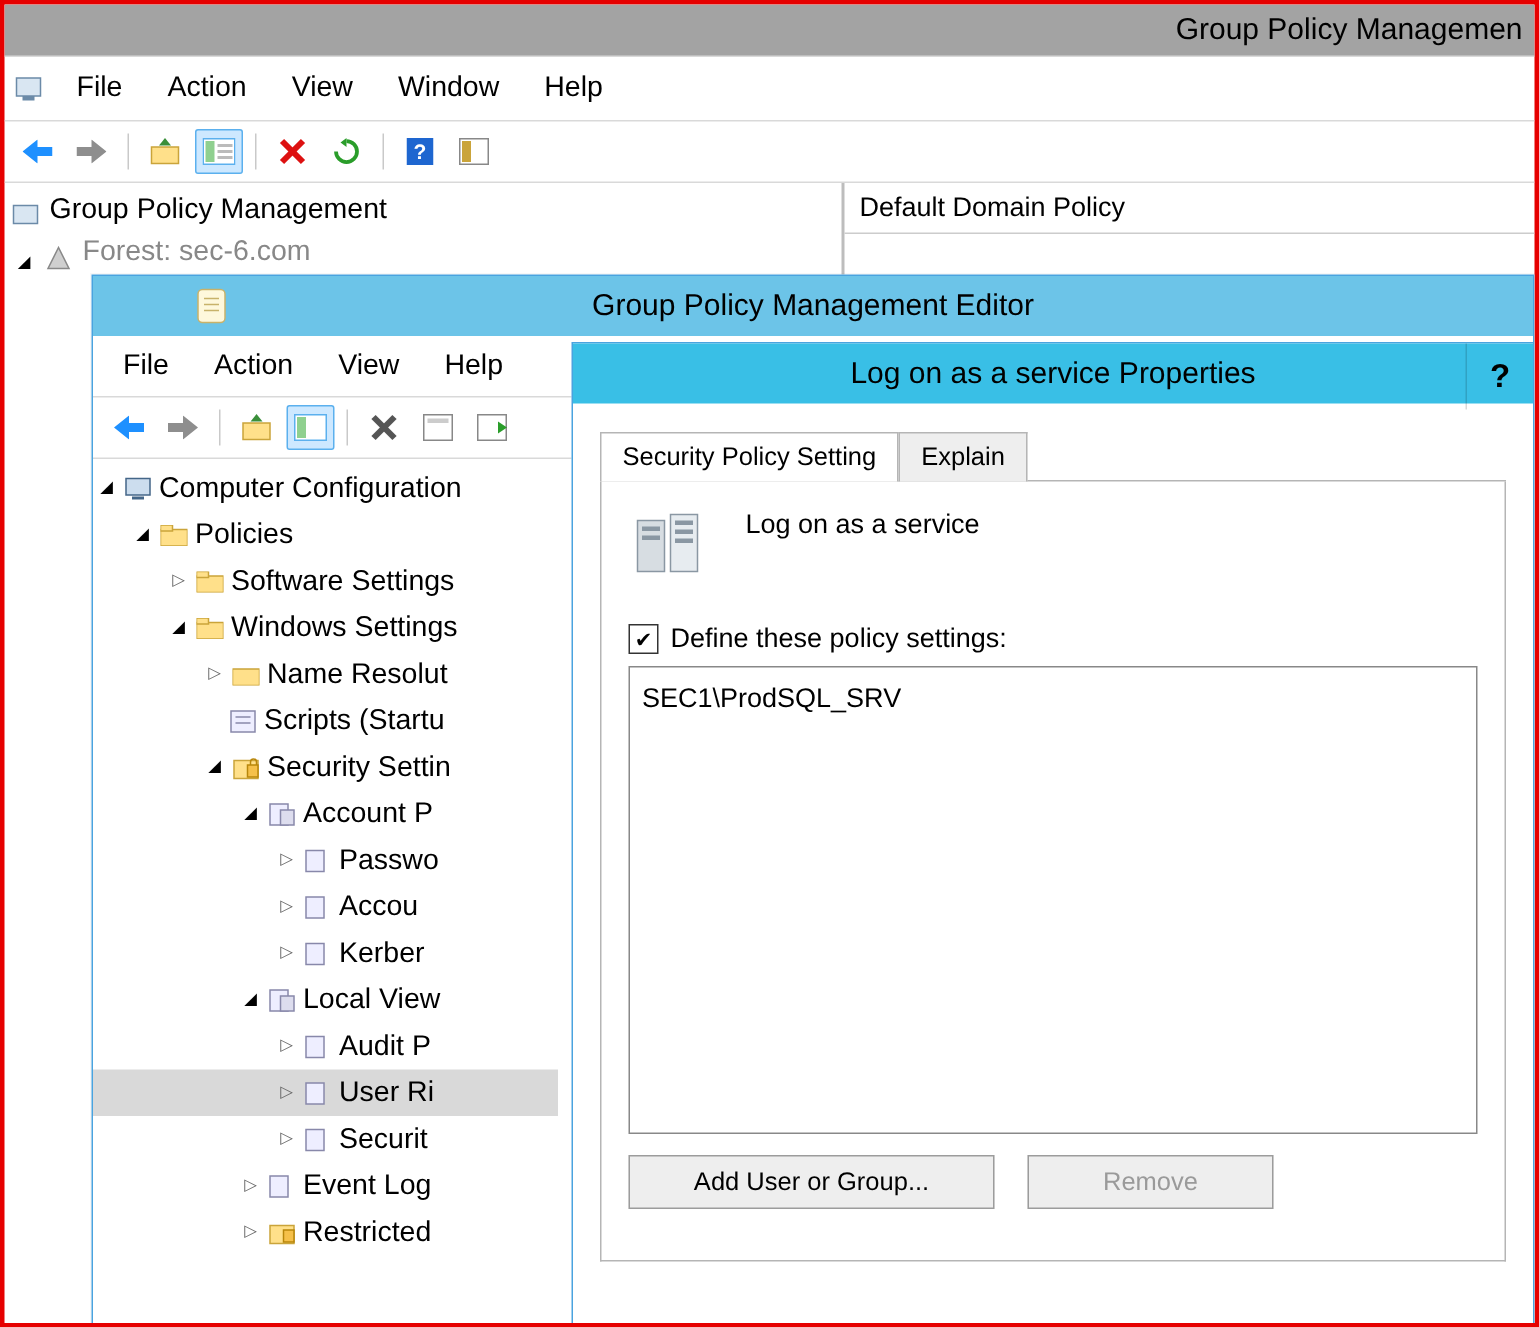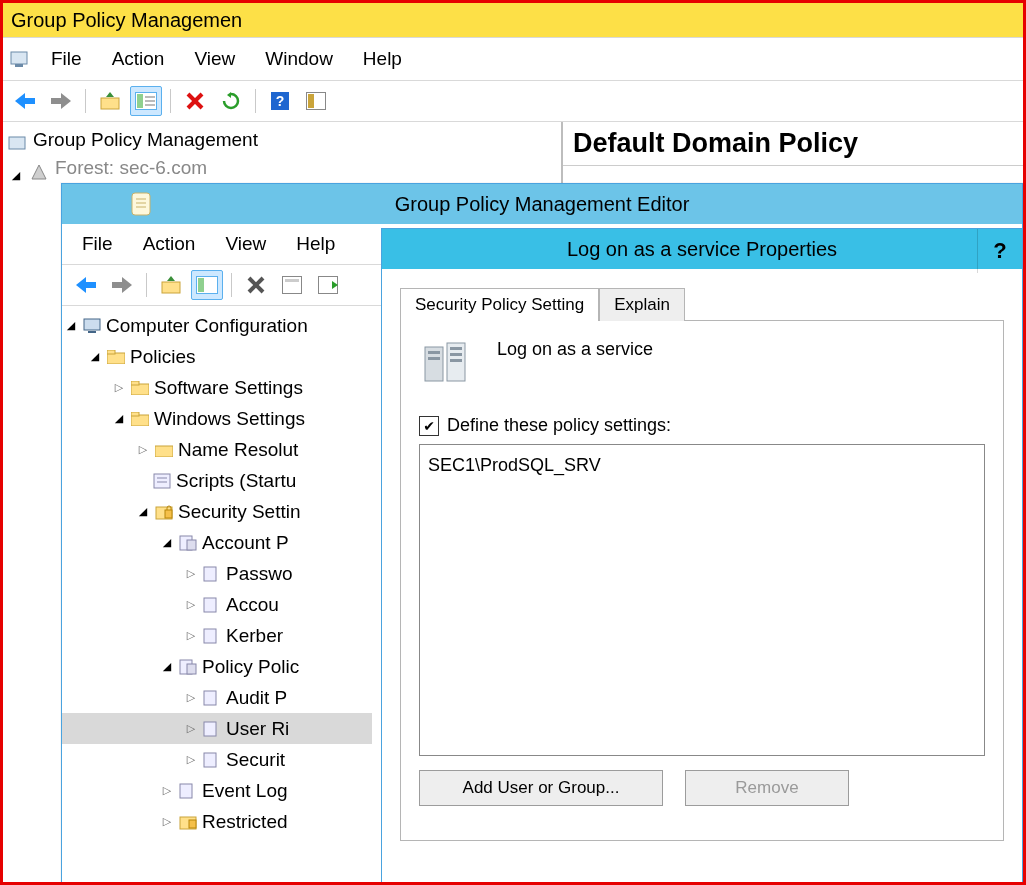--- a/index.html
+++ b/index.html
@@ -1,30 +1,30 @@
 <!DOCTYPE html>
 <html><head>
 <meta charset="utf-8">
 <style>
   html,body{margin:0;padding:0;font-family:"Segoe UI",Tahoma,sans-serif;font-size:16px;color:#000;background:#fff}
   .frame{position:relative;width:1026px;height:885px;border:3px solid #e60000;box-sizing:border-box;overflow:hidden;background:#fff}
   
-  .gpm-titlebar{height:34px;background:#fde047;border-bottom:1px solid #d9d9d9;display:flex;align-items:center;padding:0 8px;font-size:20px}
+  .gpm-titlebar{height:34px;background:#a3a3a3;border-bottom:1px solid #d9d9d9;display:flex;align-items:center;justify-content:flex-end;padding:0 8px;font-size:20px}
   .gpm-menubar{height:38px;display:flex;align-items:center;gap:2px;padding:2px 6px;border-bottom:1px solid #d9d9d9}
   .gpm-menubar .menu-item{padding:4px 14px;font-size:19px;cursor:default}
   .sysicon{width:20px;height:20px;margin-right:6px;display:inline-block}
   .toolbar{height:36px;display:flex;align-items:center;gap:4px;padding:2px 6px;border-bottom:1px solid #d9d9d9}
   .tbtn{width:30px;height:28px;display:flex;align-items:center;justify-content:center;border:1px solid transparent;border-radius:2px}
   .tbtn.sel{background:#cde8ff;border-color:#5bb0ee}
   .tsep{width:1px;height:24px;background:#c9c9c9;margin:0 4px}
   .content-split{display:flex;height:calc(100% - 108px)}
   .left-pane{flex:1;padding:4px 2px;font-size:19px;line-height:28px;overflow:hidden}
   .left-pane .row{display:flex;align-items:flex-end;gap:4px;white-space:nowrap}
   .right-pane{width:460px;border-left:2px solid #bdbdbd}
-  .right-header{font-weight:700;font-size:27px;padding:6px 10px;border-bottom:1px solid #ccc}
+  .right-header{font-weight:400;font-size:18px;padding:6px 10px;border-bottom:1px solid #ccc}
   
   .editor-win{position:absolute;left:58px;top:180px;width:960px;height:700px;background:#fff;border:1px solid #4aa3df;box-shadow:0 0 0 1px rgba(0,0,0,0.03)}
   .editor-titlebar{height:40px;background:#6cc4e8;display:flex;align-items:center;justify-content:center;font-size:20px;color:#000}
   .editor-titlebar .scroll-icon{position:absolute;left:66px}
   .editor-menubar{height:36px;display:flex;align-items:center;gap:2px;padding:2px 6px;border-bottom:1px solid #d9d9d9}
   .editor-menubar .menu-item{padding:4px 14px;font-size:19px}
   .editor-toolbar{height:36px;display:flex;align-items:center;gap:4px;padding:2px 8px;border-bottom:1px solid #d9d9d9}
   .editor-body{display:flex;height:calc(100% - 112px)}
   .tree-pane{width:310px;overflow:hidden;font-size:19px;line-height:31px;padding-top:4px}
   .tree-pane .row{display:flex;align-items:center;gap:2px;white-space:nowrap}
@@ -325,21 +325,21 @@
           <span>Kerber</span>
         </div>
         <div class="row" style="padding-left:98px">
           <span class="tri open">◢</span>
           <span class="ic">
               <svg width="18" height="16">
                 <rect x="1" y="1" width="12" height="14" fill="#eef" stroke="#88a"></rect>
                 <rect x="8" y="5" width="9" height="10" fill="#dde" stroke="#88a"></rect>
               </svg>
             </span>
-          <span>Policy Polic</span>
+          <span>Local View</span>
         </div>
         <div class="row" style="padding-left:122px">
           <span class="tri">▷</span>
           <span class="ic">
               <svg width="18" height="16">
                 <rect x="1" y="1" width="12" height="14" fill="#eef" stroke="#88a"></rect>
               </svg>
             </span>
           <span>Audit P</span>
         </div>

